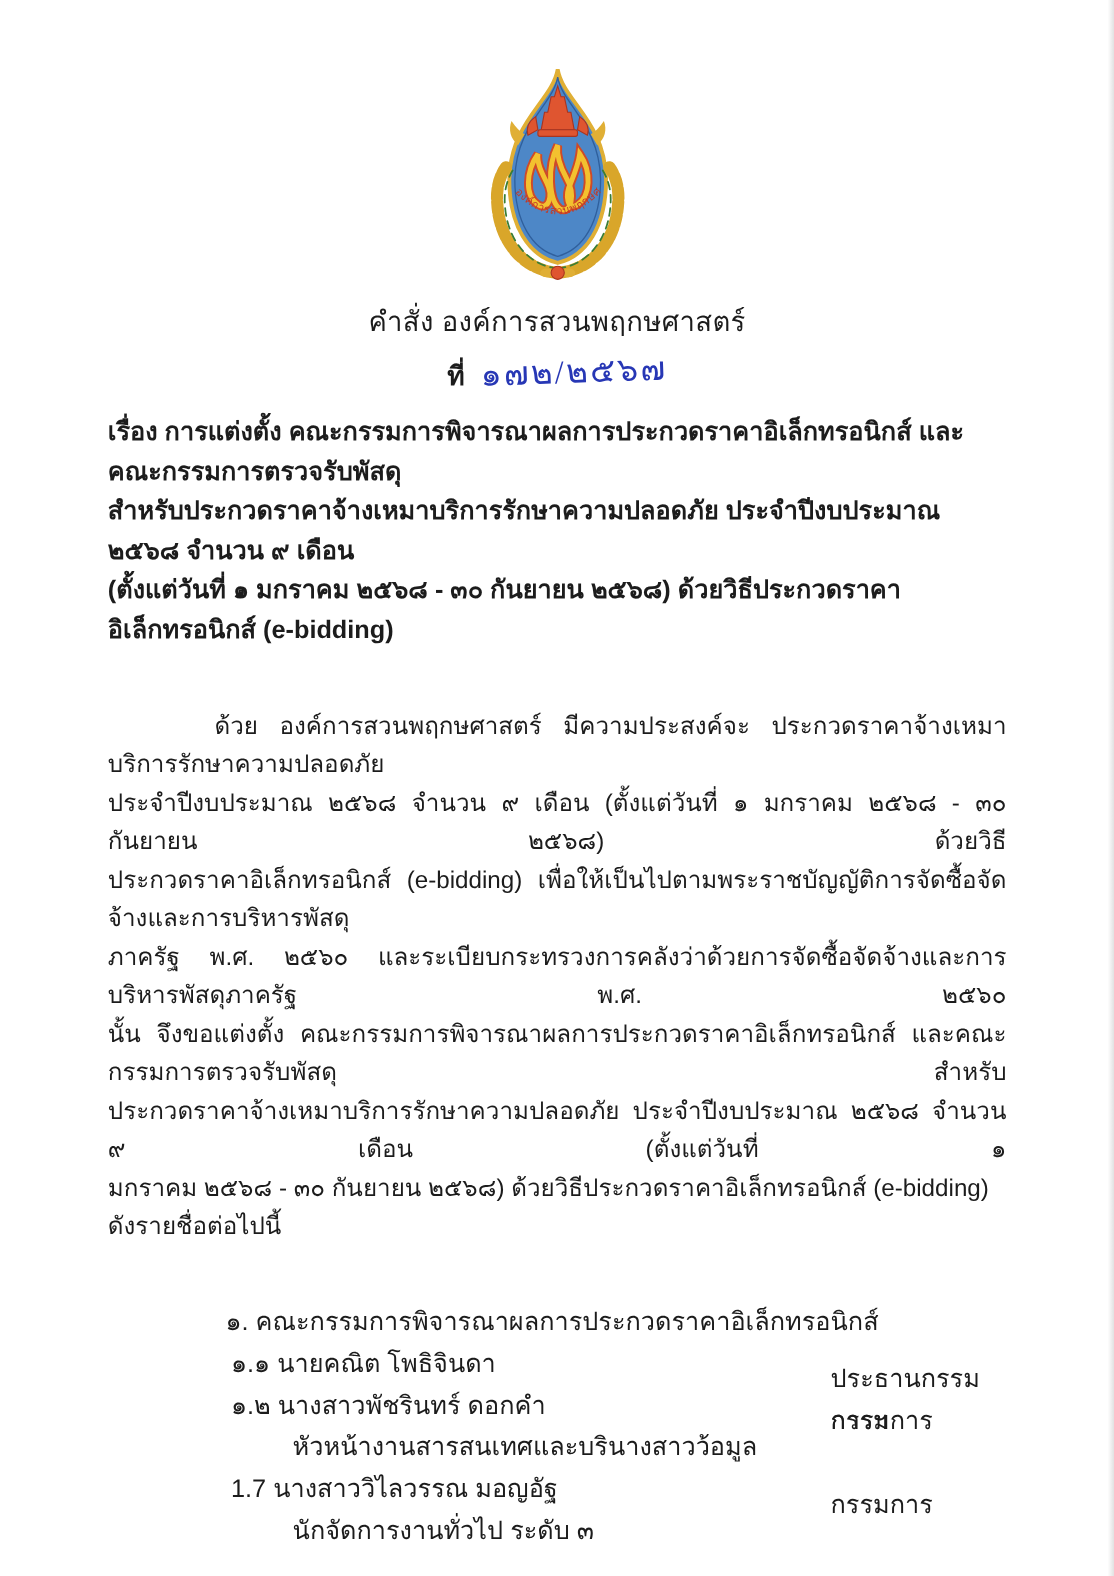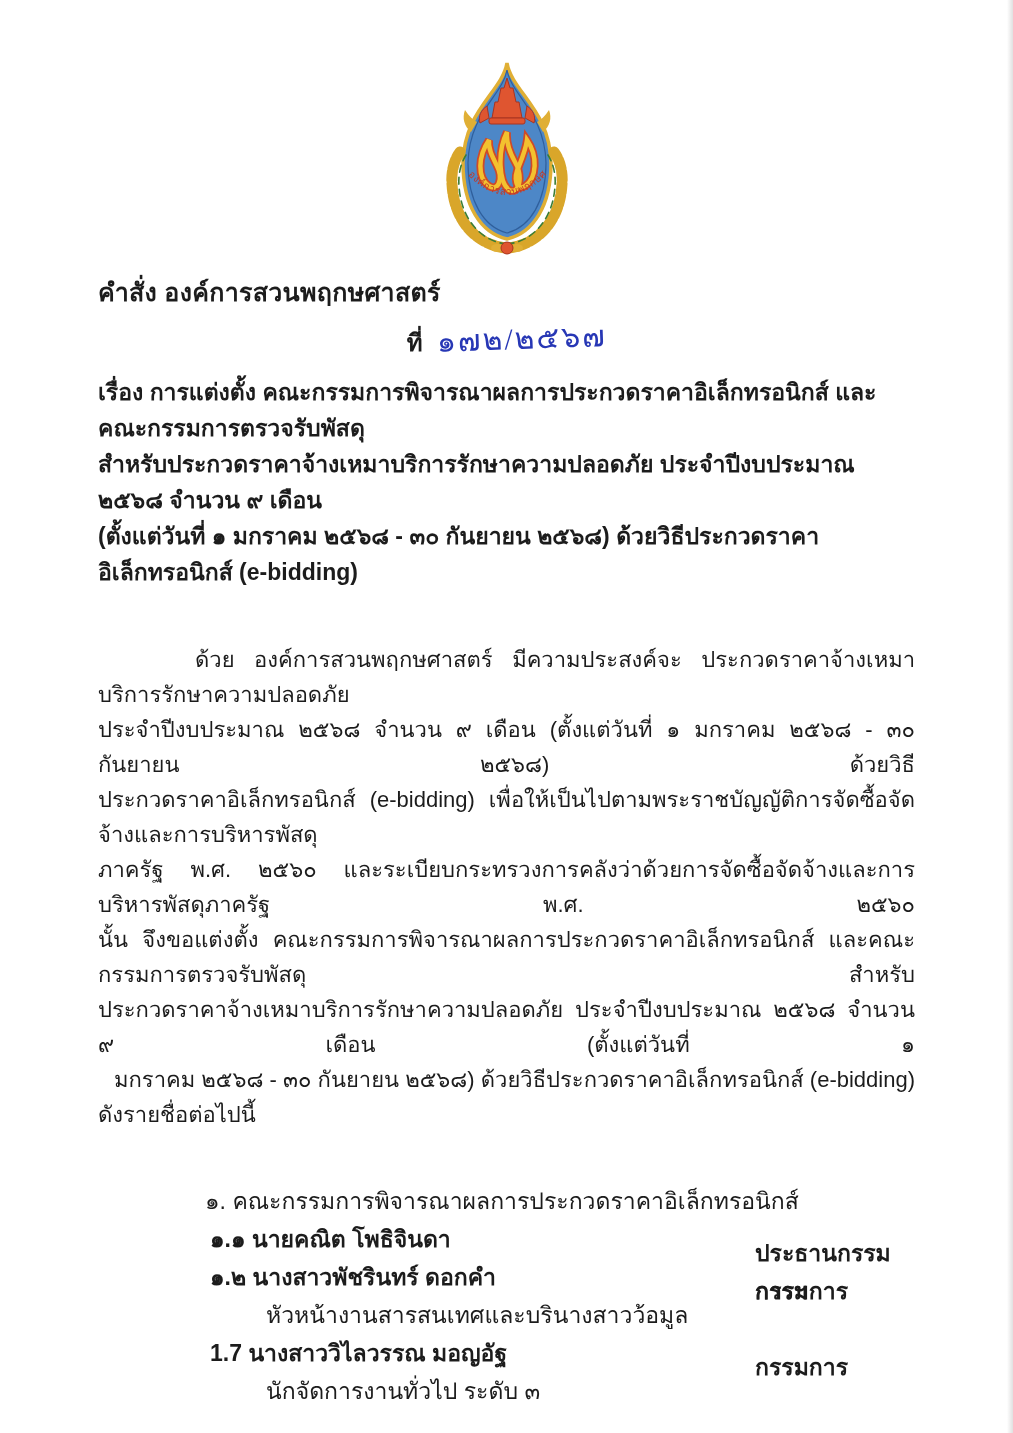--- a/index.html
+++ b/index.html
@@ -25,22 +25,23 @@
   .logo-wrap {
     padding-top: 60px;
     display: flex;
     justify-content: center;
   }
   .logo-wrap svg { display: block; }
 
   
   .title {
     margin-top: 12px;
+    text-align: center;
     font-size: 25px;
-    font-weight: bold;
+    font-weight: normal;
     letter-spacing: 0.3px;
   }
   .number-row {
     margin-top: 6px;
     text-align: center;
     font-size: 24px;
     height: 46px;
     line-height: 46px;
   }
   .number-prefix { font-weight: bold; margin-right: 14px; }
@@ -57,27 +58,27 @@
 
   
   .body-par { margin-top: 52px; font-size: 22px; }
   .body-par .bline {
     line-height: 35px;
     text-align: justify;
     text-align-last: justify;
     white-space: normal;
   }
   .body-par .bline.first { text-indent: 97px; }
-  .body-par .bline.last { text-align: right; text-align-last: left; }
+  .body-par .bline.last { text-align: left; text-align-last: left; }
 
   
   .committee { margin-top: 50px; font-size: 23px; }
   .sec-title { margin-left: 107px; line-height: 38px; }
   .member { position: relative; }
-  .member .mline { margin-left: 112px; line-height: 38px; position: relative; font-weight: bold; }
+  .member .mline { margin-left: 112px; line-height: 38px; position: relative; }
   .member .role { position: absolute; left: 545px; top: 14px; }
   .member .mpos { margin-left: 168px; line-height: 38px; }
 </style>
 </head>
 <body>
 
 <div class="page">
 
   <div class="logo-wrap">
     <svg width="152" height="200" viewBox="0 0 152 200">

